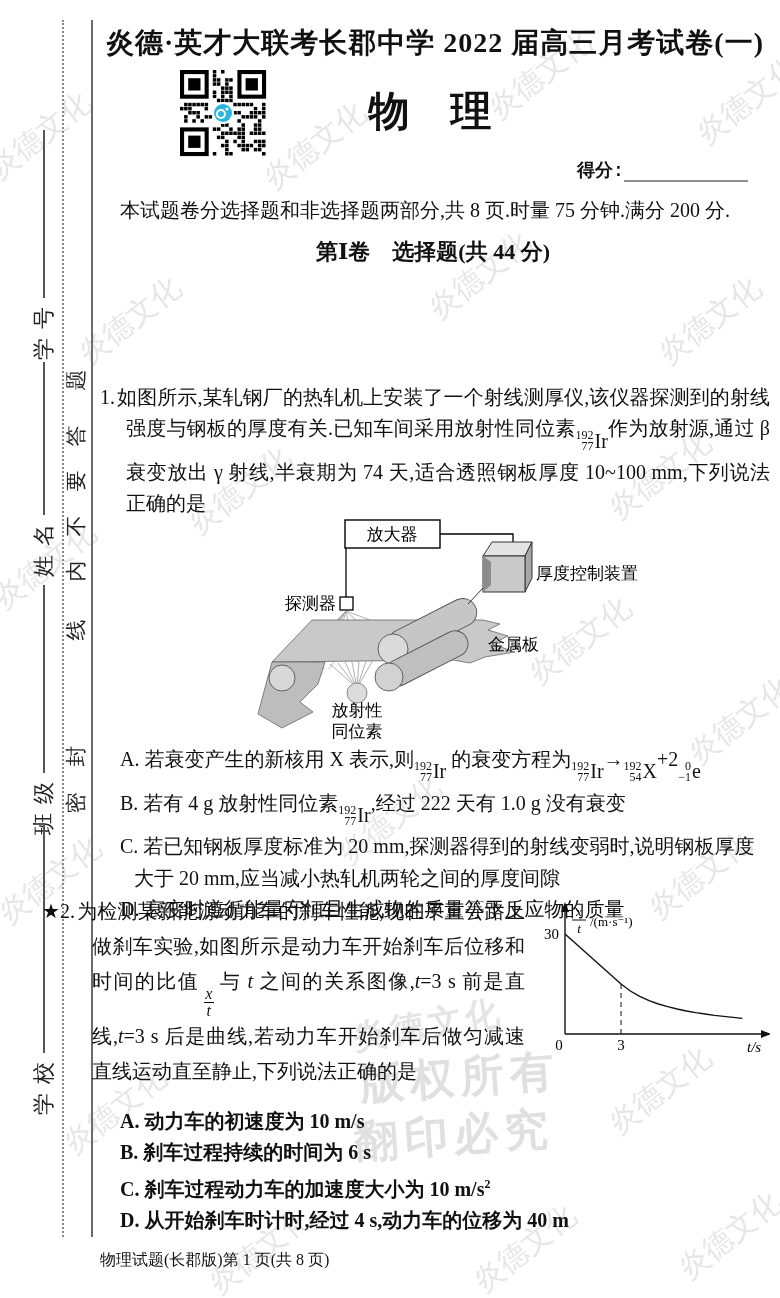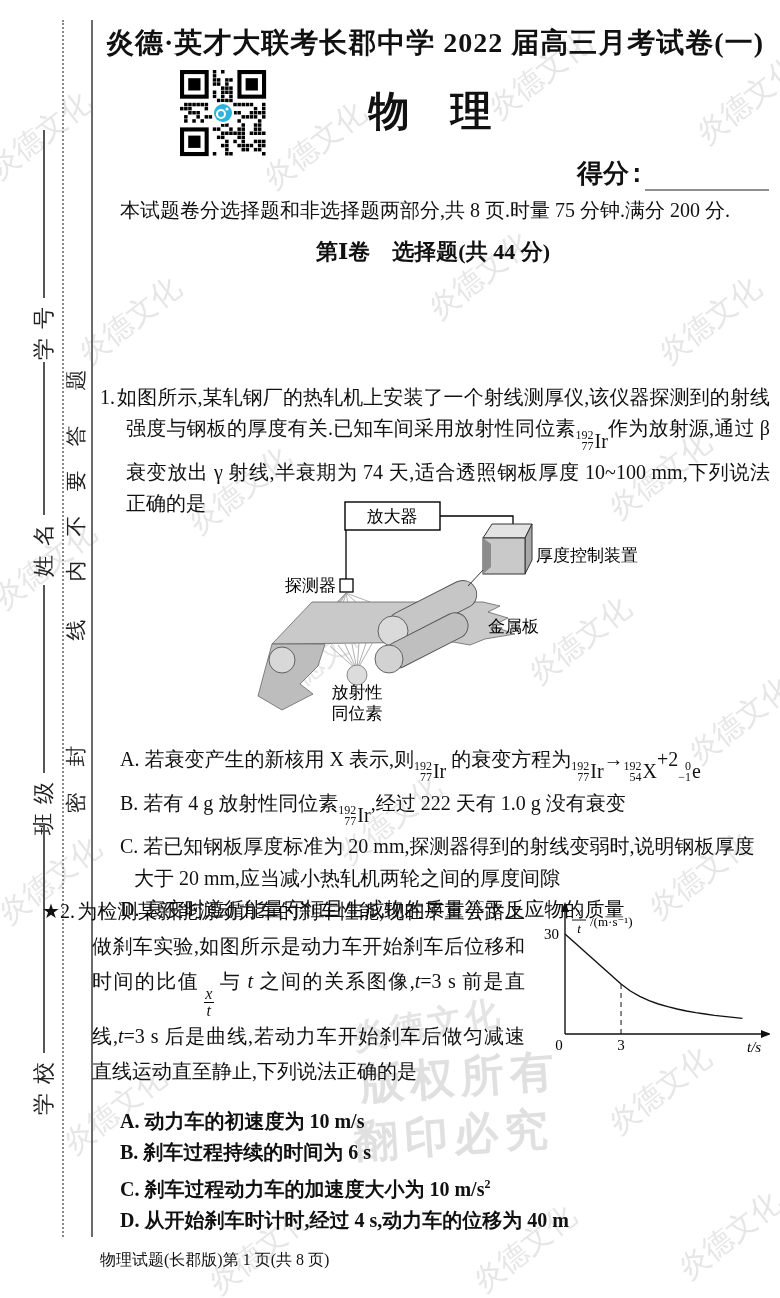--- a/index.html
+++ b/index.html
@@ -27,21 +27,21 @@
       transform:rotate(-38deg);font-family:"Liberation Sans","DejaVu Sans",sans-serif;pointer-events:none;}
   .wm-copy{position:absolute;font-size:44px;font-weight:bold;color:#c3c3c3;opacity:.5;
            letter-spacing:6px;font-family:"Liberation Sans","DejaVu Sans",sans-serif;transform:rotate(-4deg);}
   .wm-brand-big{position:absolute;font-size:34px;font-weight:bold;color:#cecece;opacity:.55;
            letter-spacing:4px;transform:rotate(-10deg);font-family:"Liberation Sans","DejaVu Sans",sans-serif;}
   
   #header-title{left:92px;top:24px;width:686px;text-align:center;font-size:28px;font-weight:900;
                 letter-spacing:1px;white-space:nowrap;}
   #subject-title{left:100px;top:84px;width:660px;text-align:center;font-size:41px;font-weight:bold;}
   #score{left:577px;top:156px;display:flex;align-items:flex-end;}
-  #score .slabel{font-size:26px;font-weight:bold;}
+  #score .slabel{font-size:18px;font-weight:bold;}
   #score .scoreline{display:inline-block;width:124px;border-bottom:2.5px solid #8f8f8f;height:24px;}
   
   #intro{left:100px;top:197px;width:666px;font-size:20px;text-indent:20px;}
   #section-title{left:100px;top:237px;width:666px;text-align:center;font-size:22px;font-weight:bold;}
   #instructions{left:100px;top:285px;width:668px;font-size:19.5px;font-weight:bold;
                 line-height:29.8px;text-align:justify;}
   #q1{left:100px;top:382px;width:670px;font-size:20px;line-height:31px;text-align:justify;
       padding-left:26px;text-indent:-26px;box-sizing:border-box;}
   .qnum{margin-right:2px;}
   #q1-options{left:100px;top:744px;width:672px;font-size:20px;line-height:31.4px;}
@@ -55,21 +55,21 @@
   
   .nuc{display:inline-flex;align-items:center;white-space:nowrap;vertical-align:-4px;text-indent:0;}
   .nuc .pre{display:inline-flex;flex-direction:column;align-items:flex-end;font-size:12px;
             line-height:11px;margin-right:1px;}
   .frac{display:inline-flex;flex-direction:column;align-items:center;font-size:16px;line-height:16px;
         vertical-align:-11px;margin:0 3px;font-style:italic;text-indent:0;}
   .frac .den{border-top:1.2px solid #000;padding:0 3px;}
   .frac .num{padding:0 3px;}
   sup{font-size:12px;}
   
-  #figure{left:230px;top:498px;width:460px;height:236px;}
+  #figure{left:230px;top:516px;width:460px;height:236px;}
   #figure svg{display:block;}
   
   #qr{left:176px;top:66px;width:94px;height:94px;}
 </style>
 </head>
 <body>
 
 <div id="page">
 
   <div id="wm-layer">

